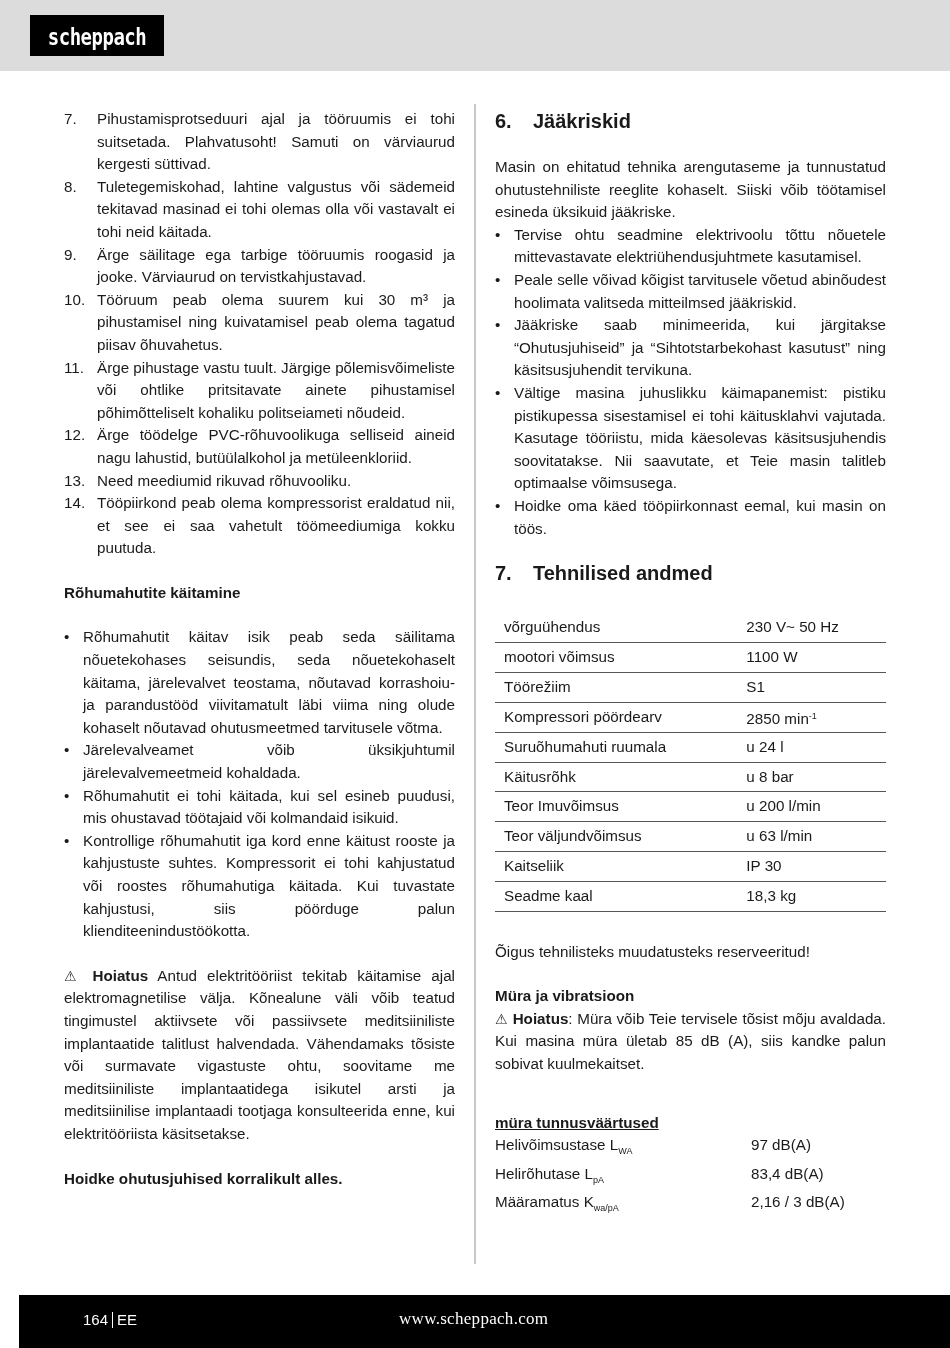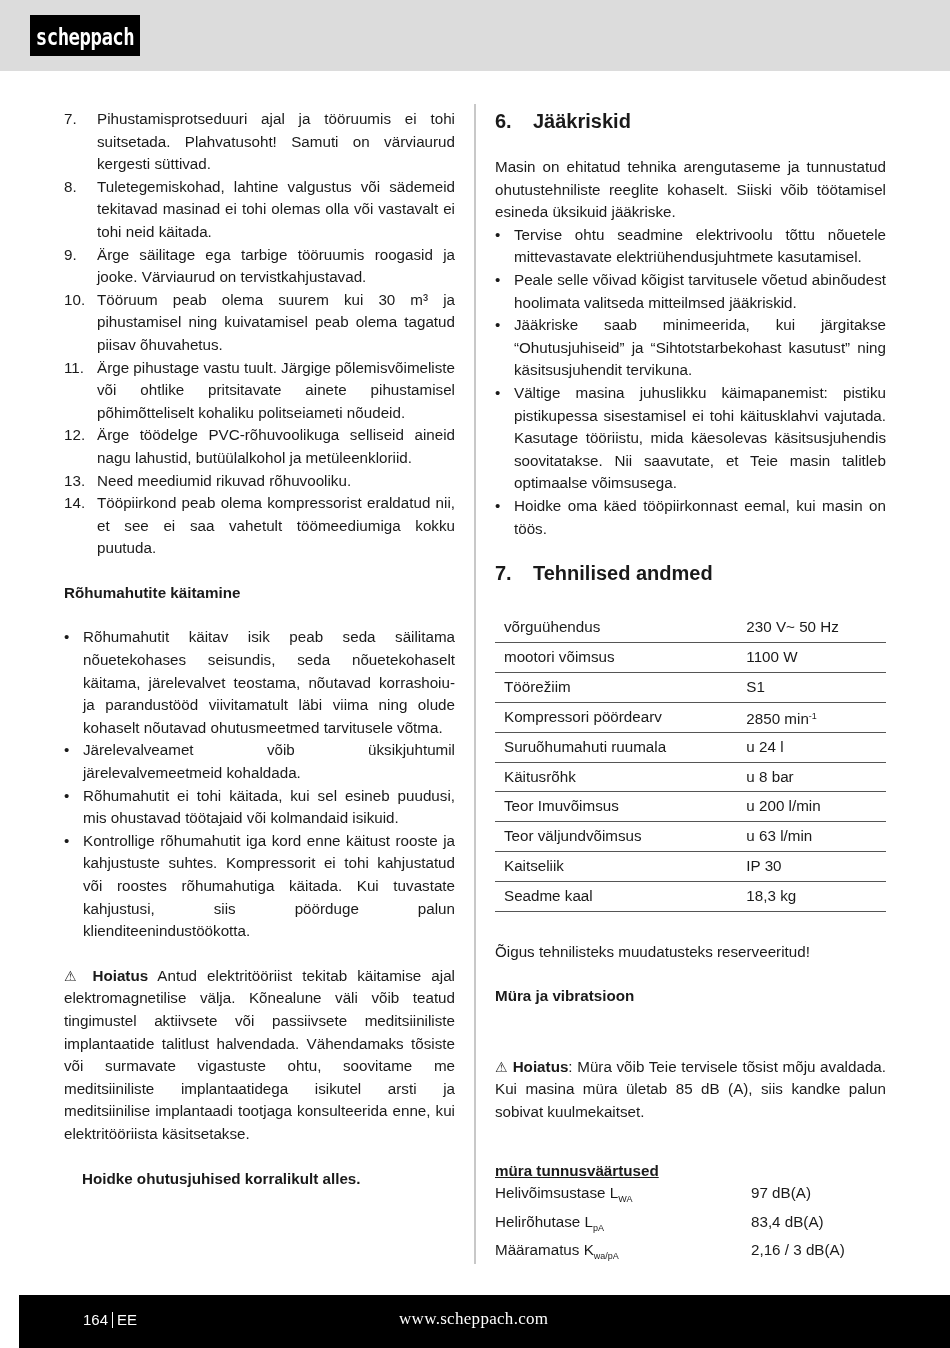--- a/index.html
+++ b/index.html
@@ -8,39 +8,39 @@
     position: relative;
     font-family: "Liberation Sans", sans-serif;
     color: #1a1a1a;
     overflow: hidden;
   }
   .header-bar {
     position: absolute; left: 0; top: 0; width: 950px; height: 71px;
     background: #dcdcdc;
   }
   .logo {
-    position: absolute; left: 30px; top: 15px; width: 110px; height: 41px;
+    position: absolute; left: 30px; top: 15px; width: 134px; height: 41px;
     background: #000; color: #fff;
     display: flex; align-items: center; justify-content: center;
     font-family: "DejaVu Sans Mono", monospace;
     font-weight: bold; font-size: 19px; letter-spacing: -0.5px;
     transform-origin: center;
   }
   .logo span { display: inline-block; transform: scaleY(1.25); }
   .col-divider {
     position: absolute; left: 474px; top: 104px; width: 2px; height: 1160px;
     background: #c8c8c8;
   }
   .col {
     position: absolute; top: 108px; width: 391px;
     font-size: 15.2px; line-height: 22.6px;
   }
   .col.left { left: 64px; }
   .col.right { left: 495px; }
-  .just { text-align: justify; margin-top: 48px; }
+  .just { text-align: justify; }
   ol.num { list-style: none; }
   ol.num li { position: relative; padding-left: 33px; text-align: justify; }
   ol.num li .n { position: absolute; left: 0; top: 0; }
   ul.bul { list-style: none; }
   ul.bul li { position: relative; padding-left: 19px; text-align: justify; }
   ul.bul li .b { position: absolute; left: 0; top: 0; }
   .subhead { font-weight: bold; }
   .h2 {
     font-weight: bold; font-size: 20px; line-height: 26px;
     display: flex;
@@ -96,21 +96,21 @@
 
   <ul class="bul" style="margin-top:22px;">
     <li><span class="b">•</span><span>Rõhumahutit käitav isik peab seda säilitama nõuetekohases seisundis, seda nõuetekohaselt käitama, järelevalvet teostama, nõutavad korrashoiu- ja parandustööd viivitamatult läbi viima ning olude kohaselt nõutavad ohutusmeetmed tarvitusele võtma.</span></li>
     <li><span class="b">•</span><span>Järelevalveamet võib üksikjuhtumil järelevalvemeetmeid kohaldada.</span></li>
     <li><span class="b">•</span><span>Rõhumahutit ei tohi käitada, kui sel esineb puudusi, mis ohustavad töötajaid või kolmandaid isikuid.</span></li>
     <li><span class="b">•</span><span>Kontrollige rõhumahutit iga kord enne käitust rooste ja kahjustuste suhtes. Kompressorit ei tohi kahjustatud või roostes rõhumahutiga käitada. Kui tuvastate kahjustusi, siis pöörduge palun klienditeenindustöökotta.</span></li>
   </ul>
 
   <p class="just" style="margin-top:22px;"><span class="warn-icon">⚠</span> <b>Hoiatus</b><span> Antud elektritööriist tekitab käitamise ajal elektromagnetilise välja. Kõnealune väli võib teatud tingimustel aktiivsete või passiivsete meditsiiniliste implantaatide talitlust halvendada. Vähendamaks tõsiste või surmavate vigastuste ohtu, soovitame me meditsiiniliste implantaatidega isikutel arsti ja meditsiinilise implantaadi tootjaga konsulteerida enne, kui elektritööriista käsitsetakse.</span></p>
 
-  <p class="subhead" style="margin-top:22px;margin-left:18px;">Hoidke ohutusjuhised korralikult alles.</p>
+  <p class="subhead" style="margin-top:22px;">Hoidke ohutusjuhised korralikult alles.</p>
 </div>
 
 <div class="col right">
   <div class="h2">
     <span class="hn">6.</span>
     <span>Jääkriskid</span>
   </div>
 
   <p class="just" style="margin-top:22px;">Masin on ehitatud tehnika arengutaseme ja tunnustatud ohutustehniliste reeglite kohaselt. Siiski võib töötamisel esineda üksikuid jääkriske.</p>
 

